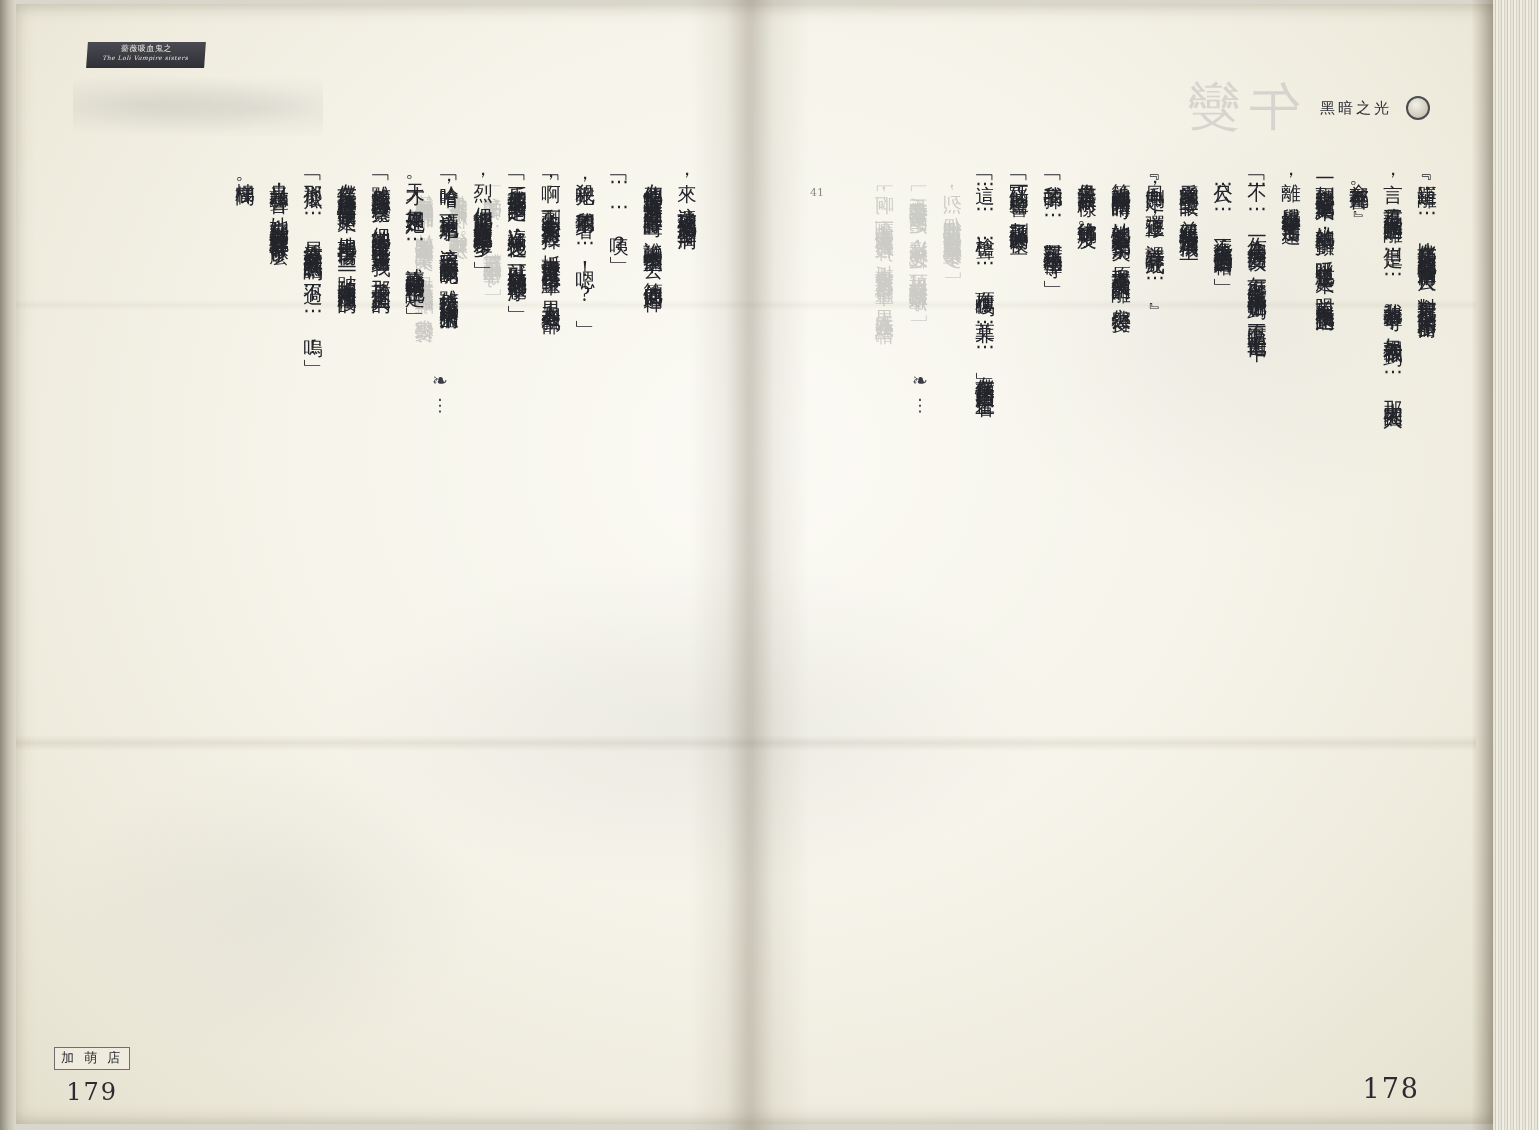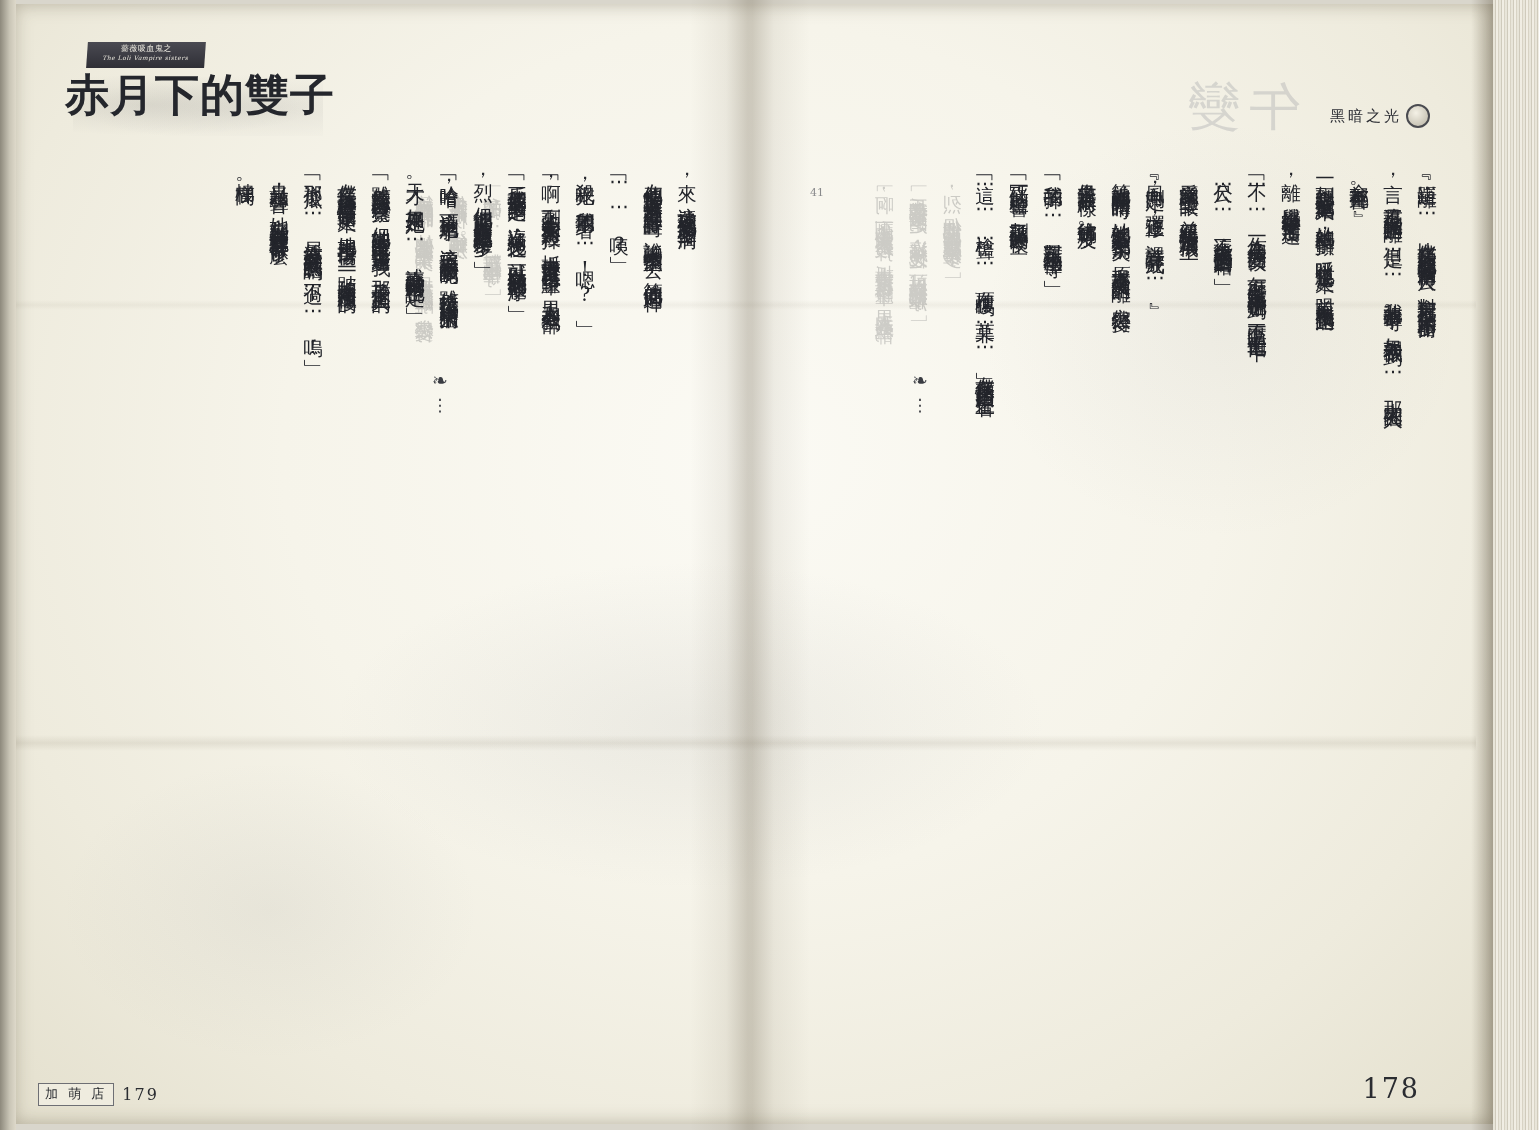--- a/index.html
+++ b/index.html
@@ -207,57 +207,58 @@
     width: 30px;
     text-align: center;
     color: #3a3c42;
     font-size: 17px;
     line-height: 1.35;
   }
   .ornament-left .club { font-size: 19px; }
 
   .folio-left {
     position: absolute;
-    left: 8px;
+    left: 24px;
     bottom: 24px;
     display: flex;
     align-items: center;
     gap: 8px;
+    flex-direction: column;
   }
   .folio-left .shop {
     font-size: 13px;
     color: #2a2c31;
     letter-spacing: 3px;
     border: 1px solid #6e6f74;
     padding: 1px 6px 2px 6px;
     background: #efecdf;
   }
   .folio-left .num {
-    font-size: 16px;
+    font-size: 24px;
     color: #2a2c31;
     letter-spacing: 2px;
     font-family: "DejaVu Serif", "Liberation Serif", serif;
     text-align: right;
   }
 
   
   .page-right {
     position: absolute;
     left: 800px;
     top: 0;
     width: 660px;
     height: 1130px;
   }
   .header-right {
     position: absolute;
     right: 30px;
-    top: 104px;
+    top: 96px;
     display: flex;
     align-items: center;
-    gap: 4px;
+    gap: 14px;
   }
   .header-right .htext {
     font-size: 15px;
     color: #2c2e34;
     letter-spacing: 3px;
   }
   .header-seal {
     width: 24px; height: 24px;
     border-radius: 50%;
     background: radial-gradient(circle at 40% 35%, #f4f1e6, #b9b4a4);
@@ -336,21 +337,20 @@
   <div class="page-block"></div>
 
   <div class="page-left">
 
     <div class="logo">
       <div class="logo-brush"></div>
       <div class="logo-ribbon">
         <div class="r1">薔薇吸血鬼之</div>
         <div class="r2">The Loli Vampire sisters</div>
       </div>
-      <div class="logo-main">赤月下的雙子</div>
     </div>
 
     <div class="left-body">
       <div class="col">
           <div class="vtext">來，這才發現到他腦袋上多了個洞。</div>
         </div>
       <div class="col">
           <div class="vtext">在他們暢談著接下來要進行的惡毒計畫時，說話的人突然倒了下去。等他們回過神</div>
         </div>
       <div class="col">

